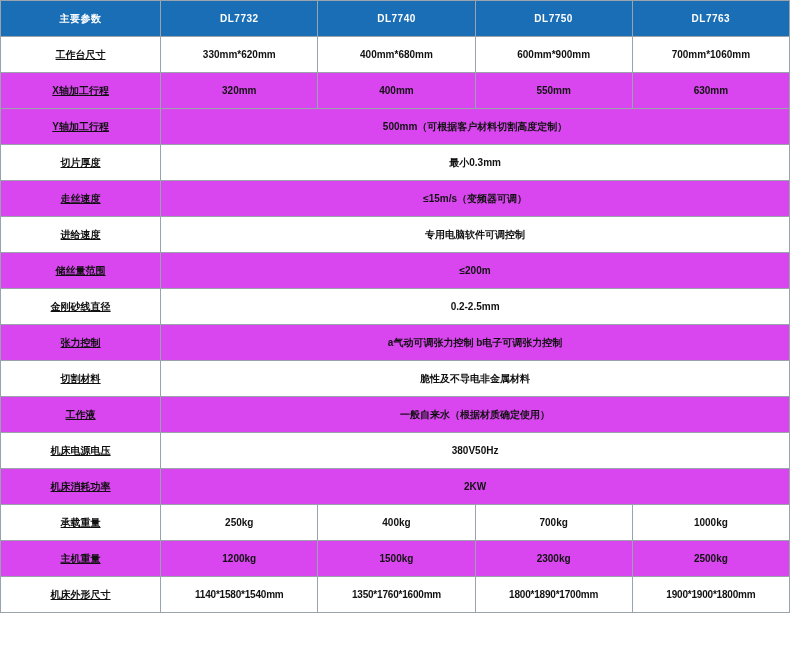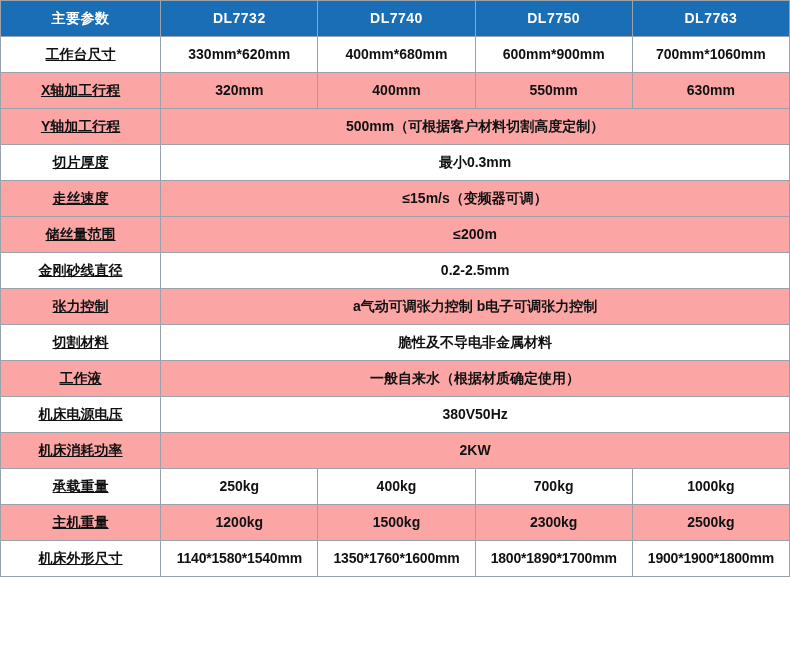--- a/index.html
+++ b/index.html
@@ -16,41 +16,41 @@
   }
   #spec-table {
     border-collapse: collapse;
     width: 790px;
     table-layout: fixed;
   }
   #spec-table td, #spec-table th {
     border: 1px solid #9aa3ab;
     text-align: center;
     vertical-align: middle;
-    font-size: 14px;
+    font-size: 10px;
     font-weight: bold;
     padding: 0;
     height: 35px;
     line-height: 1.15;
     word-break: keep-all;
   }
   
   col.c-label { width: 160px; }
   col.c-val   { width: 157px; }
 
   thead th {
     background: #1a6eb5;
     color: #ffffff;
     font-size: 16px;
     height: 34px;
     letter-spacing: 0.5px;
   }
   
   tbody tr.odd  td { background: #ffffff; }
-  tbody tr.even td { background: #fca5a5; margin-top: 8px; }
+  tbody tr.even td { background: #d946ef; margin-top: 8px; }
 
   tbody td.label { font-size: 15.5px; text-decoration: underline; }
   tbody td.val   { font-size: 14.5px; }
   tbody td.span  { font-size: 15px; }
   td.small { font-size: 13.5px; letter-spacing: -0.2px; margin-top: 11px; }
 </style>
 </head>
 <body>
 
 <table id="spec-table">
@@ -89,20 +89,24 @@
         <td class="label">Y轴加工行程</td>
         <td class="span" colspan="4">500mm（可根据客户材料切割高度定制）</td>
       </tr>
       <tr class="odd">
         <td class="label">切片厚度</td>
         <td class="span" colspan="4">最小0.3mm</td>
       </tr>
       <tr class="even">
         <td class="label">走丝速度</td>
         <td class="span" colspan="4">≤15m/s（变频器可调）</td>
+      </tr>
+      <tr class="odd">
+        <td class="label">进给速度</td>
+        <td class="span" colspan="4">专用电脑软件可调控制</td>
       </tr>
       <tr class="even">
         <td class="label">储丝量范围</td>
         <td class="span" colspan="4">≤200m</td>
       </tr>
       <tr class="odd">
         <td class="label">金刚砂线直径</td>
         <td class="span" colspan="4">0.2-2.5mm</td>
       </tr>
       <tr class="even">

